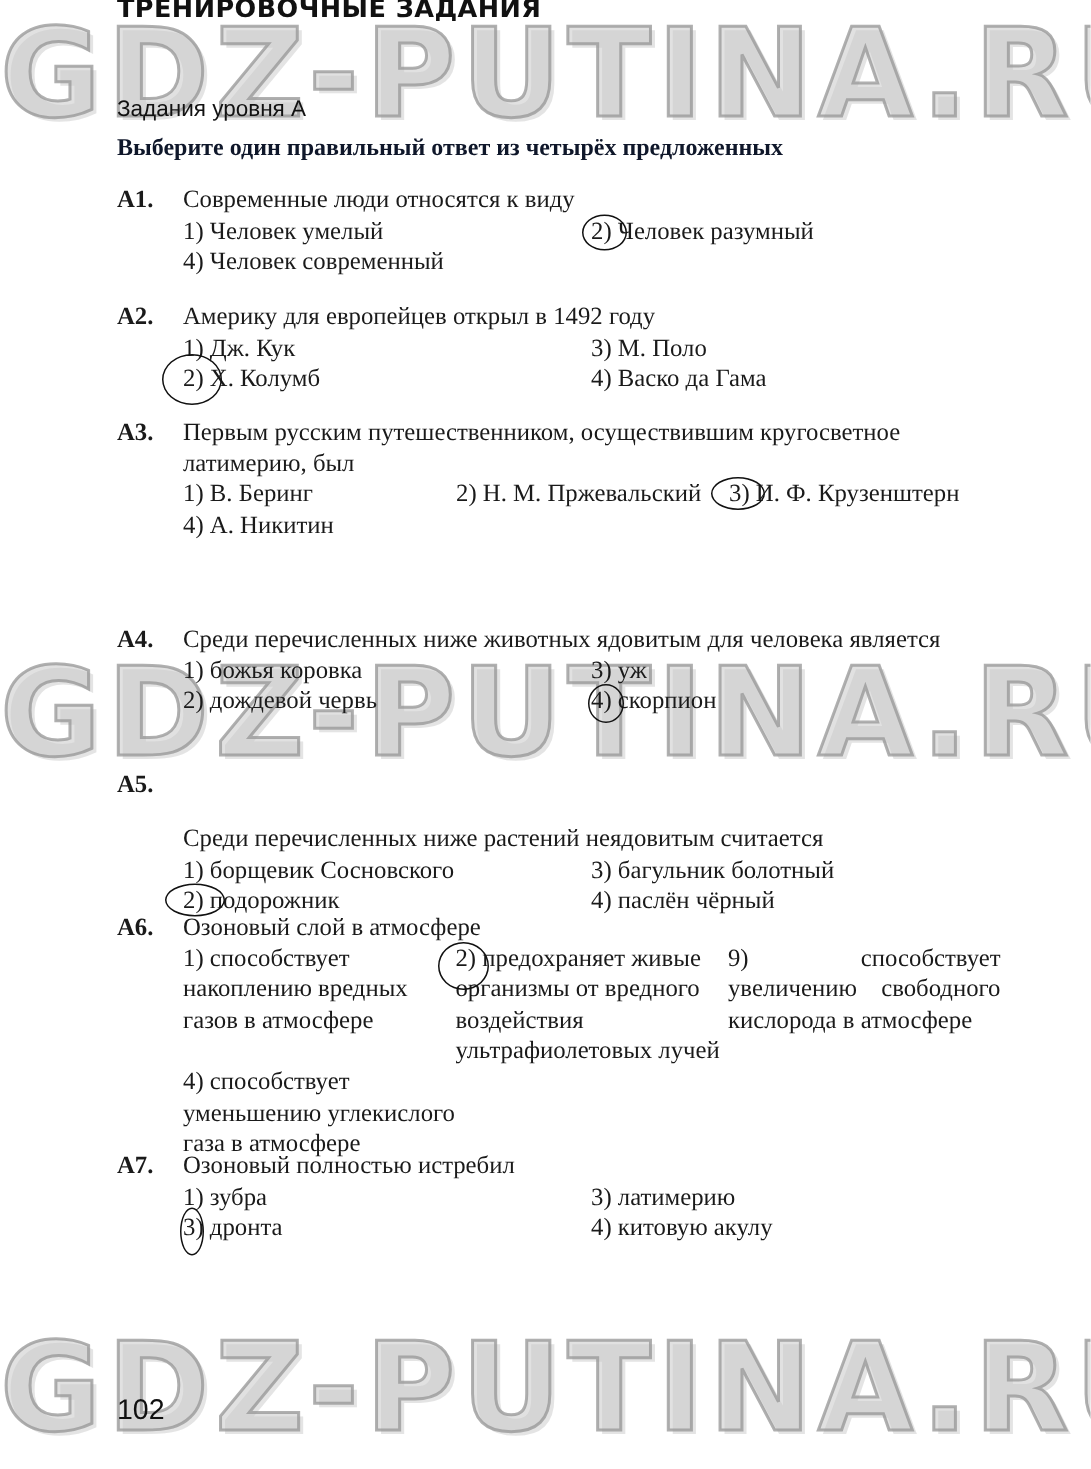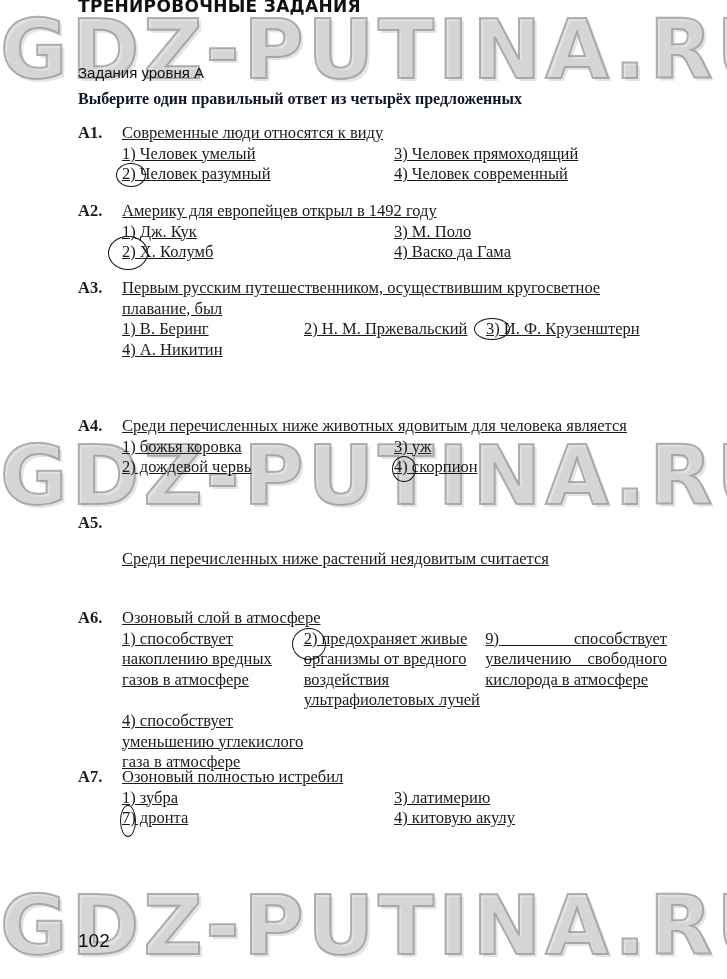--- a/index.html
+++ b/index.html
@@ -13,21 +13,21 @@
     font-weight: bold; font-size: 17px; letter-spacing: 0.3px; color: #111;
   }
   .level-title {
     position: absolute; left: 78px; top: 64px; font-family: "Liberation Sans", sans-serif;
     font-size: 15px; color: #111;
   }
   .instruction {
     position: absolute; left: 78px; top: 90px; font-family: "Liberation Serif", serif;
     font-weight: bold; font-size: 16px; color: #0f172a;
   }
-  .task { position: absolute; left: 78px; width: 590px; font-family: "Liberation Serif", serif; font-size: 16.5px; line-height: 20.6px; text-decoration: underline; }
+  .task { position: absolute; left: 78px; width: 590px; font-family: "Liberation Serif", serif; font-size: 16.5px; line-height: 20.6px; }
   .task-num { position: absolute; left: 0; top: 0; font-weight: bold; }
   .task-q { margin-left: 44px; }
   .opts { margin-left: 44px; display: grid; grid-template-columns: 272px 280px; }
   .opts.single { grid-template-columns: 1fr 1fr 1fr; }
   .opt { position: relative; white-space: nowrap; }
   .opt-wrap { white-space: normal; }
   .circle {
     position: absolute; border: 1.4px solid #111; border-radius: 50%;
     left: -6px; top: -1px; width: 28px; height: 22px; pointer-events: none;
   }
@@ -55,40 +55,39 @@
 
   <div class="section-title">ТРЕНИРОВОЧНЫЕ ЗАДАНИЯ</div>
   <div class="level-title">Задания уровня А</div>
   <div class="instruction">Выберите один правильный ответ из четырёх предложенных</div>
 
   <div class="task" style="top:123px;">
     <span class="task-num">А1.</span>
     <div class="task-q">Современные люди относятся к виду</div>
     <div class="opts">
       <div class="opt">1) Человек умелый</div>
-      <div class="opt">3) Человек прямоходящий</div>
       <div class="opt"><span class="circle"></span><span>2) Человек разумный</span></div>
       <div class="opt">4) Человек современный</div>
     </div>
   </div>
 
   <div class="task" style="top:201px;">
     <span class="task-num">А2.</span>
     <div class="task-q">Америку для европейцев открыл в 1492 году</div>
     <div class="opts">
       <div class="opt">1) Дж. Кук</div>
       <div class="opt">3) М. Поло</div>
       <div class="opt"><span class="circle" style="left:-14px;top:-6px;width:38px;height:32px;"></span><span>2) Х. Колумб</span></div>
       <div class="opt">4) Васко да Гама</div>
     </div>
   </div>
 
   <div class="task" style="top:278px;">
     <span class="task-num">А3.</span>
-    <div class="task-q">Первым русским путешественником, осуществившим кругосветное плавание, был</div>
+    <div class="task-q">Первым русским путешественником, осуществившим кругосветное латимерию, был</div>
     <div class="opts single">
       <div class="opt">1) В. Беринг</div>
       <div class="opt">2) Н. М. Пржевальский</div>
       <div class="opt"><span class="circle" style="left:-12px;width:34px;height:20px;"></span><span>3) И. Ф. Крузенштерн</span></div>
       <div class="opt">4) А. Никитин</div>
     </div>
   </div>
 
   <div class="task" style="top:416px;">
     <span class="task-num">А4.</span>
@@ -97,39 +96,45 @@
       <div class="opt">1) божья коровка</div>
       <div class="opt">3) уж</div>
       <div class="opt">2) дождевой червь</div>
       <div class="opt"><span class="circle" style="left:-2px;width:22px;height:24px;"></span><span>4) скорпион</span></div>
     </div>
   </div>
 
   <div class="task" style="top:513px;">
     <span class="task-num">А5.</span>
     <div class="task-q" style="text-align:justify;margin-top:36px;">Среди перечисленных ниже растений неядовитым считается</div>
+    <div class="opts">
+      <div class="opt">1) борщевик Сосновского</div>
+      <div class="opt">3) багульник болотный</div>
+      <div class="opt"><span class="circle" style="left:-12px;width:38px;height:20px;"></span><span>2) подорожник</span></div>
+      <div class="opt">4) паслён чёрный</div>
+    </div>
   </div>
 
   <div class="task" style="top:608px;">
     <span class="task-num">А6.</span>
     <div class="task-q">Озоновый слой в атмосфере</div>
     <div class="opts single" style="width:545px;">
       <div class="opt opt-wrap">1) способствует накоплению вредных газов в атмосфере</div>
       <div class="opt opt-wrap"><span class="circle" style="left:-12px;width:32px;height:30px;"></span><span>2) предохраняет живые организмы от вредного воздействия ультрафиолетовых лучей</span></div>
       <div class="opt opt-wrap" style="text-align:justify;">9) способствует увеличению свободного кислорода в атмосфере</div>
       <div class="opt opt-wrap">4) способствует уменьшению углекислого газа в атмосфере</div>
     </div>
   </div>
 
   <div class="task" style="top:767px;">
     <span class="task-num">А7.</span>
     <div class="task-q">Озоновый полностью истребил</div>
     <div class="opts">
       <div class="opt">1) зубра</div>
       <div class="opt">3) латимерию</div>
-      <div class="opt"><span class="circle" style="left:-2px;top:-3px;width:14px;height:30px;"></span><span>7) дронта</span></div>
+      <div class="opt"><span class="circle" style="left:-2px;top:-3px;width:14px;height:30px;"></span><span>3) дронта</span></div>
       <div class="opt">4) китовую акулу</div>
     </div>
   </div>
 
 
   <div class="page-num">102</div>
 </div>
 
 </body></html>

